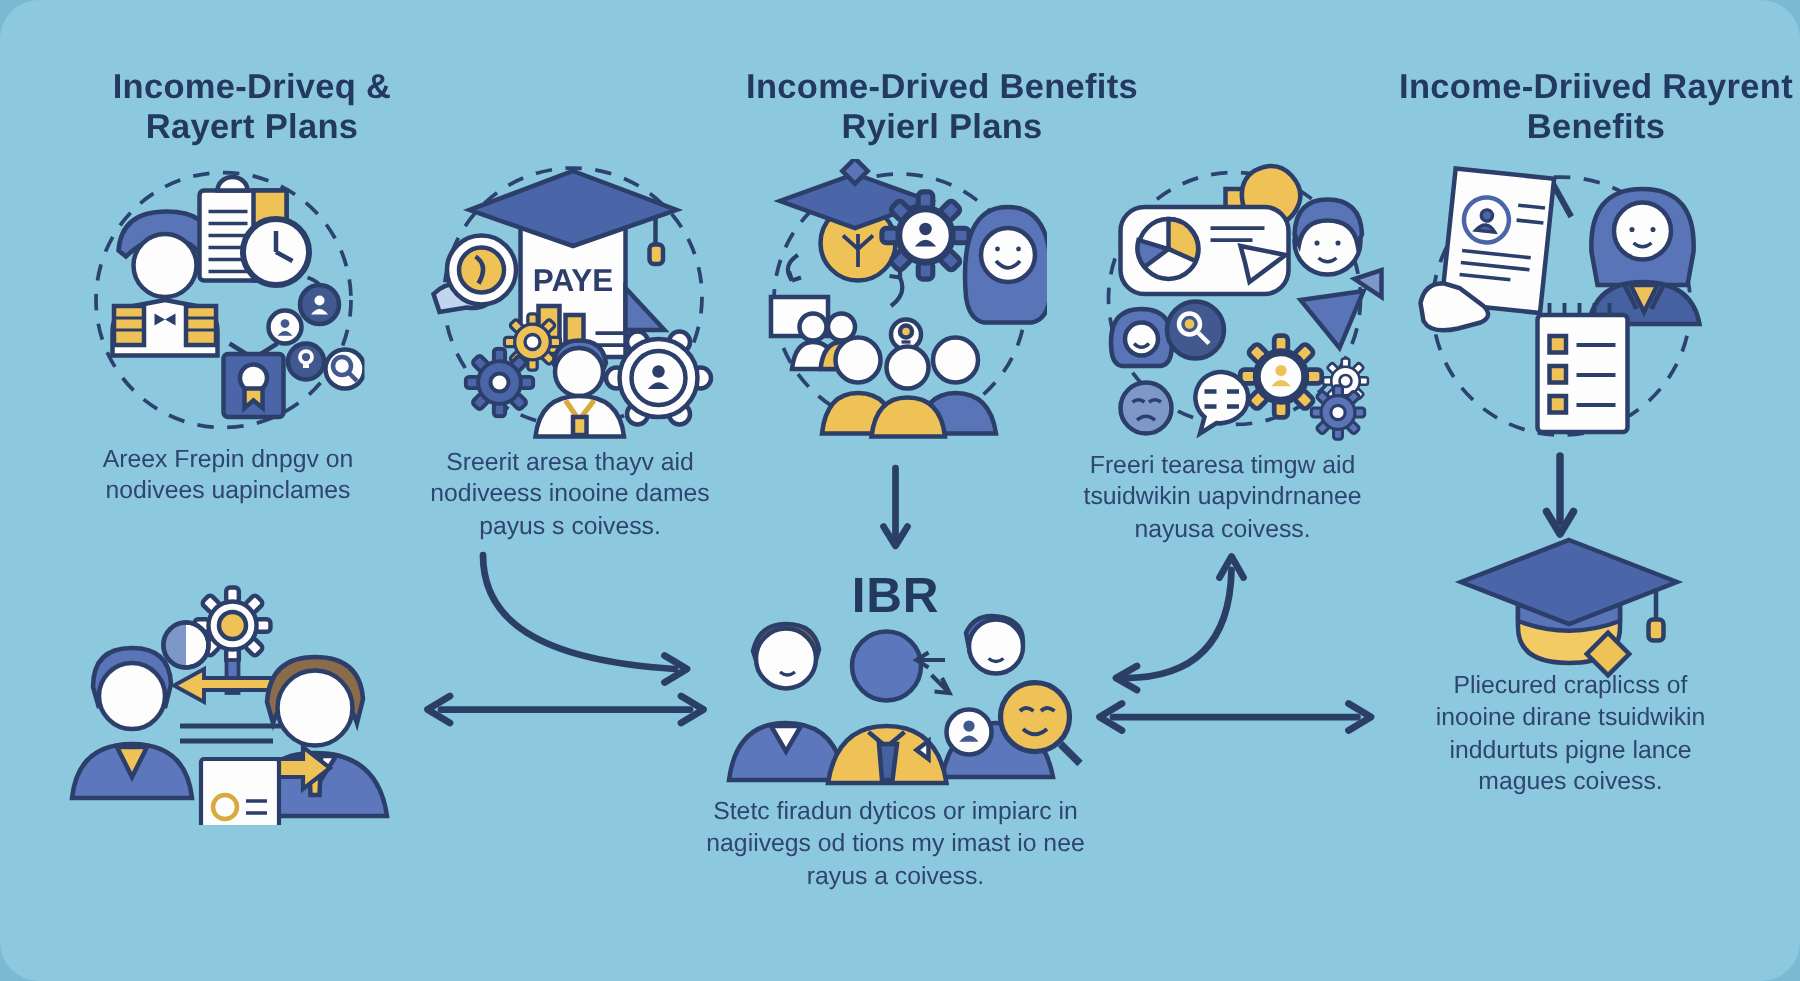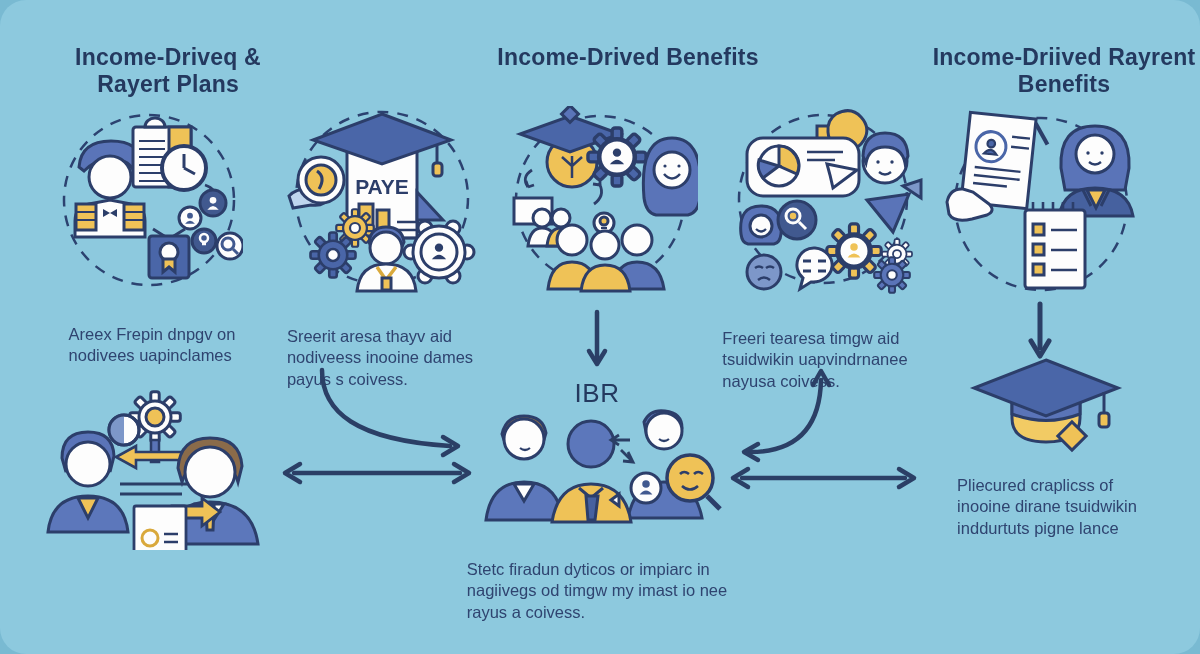--- a/index.html
+++ b/index.html
@@ -9,26 +9,26 @@
     font-family:"Liberation Sans", sans-serif;
     overflow:hidden;
   }
   #canvas{position:absolute;inset:0;background:#8DC9DE;border-radius:26px;overflow:hidden;}
   .hdr{
     position:absolute;font-weight:bold;font-size:23px;color:#24395F;
     text-align:center;line-height:1.16;letter-spacing:.2px;white-space:nowrap;
   }
   .hdr span{display:block;margin-left:36px;}
   .para{
-    position:absolute;font-size:16.5px;color:#2F4470;
-    line-height:1.3;white-space:nowrap;transform:translateX(-50%);margin-top:28px;
+    position:absolute;font-size:16.5px;color:#2F4470;text-align:center;
+    line-height:1.3;white-space:nowrap;transform:translateX(-50%);
   }
   .para span{display:block;}
   .biglabel{
-    position:absolute;font-weight:normal;font-size:26px;color:#24395F;
+    position:absolute;font-weight:bold;font-size:33px;color:#24395F;
     transform:translateX(-50%);letter-spacing:.5px;
   }
   .illus{position:absolute;}
   svg text{font-family:"Liberation Sans", sans-serif;}
   #arrow-overlay{position:absolute;inset:0;pointer-events:none;}
 </style>
 </head>
 <body>
 
 <svg width="0" height="0" style="position:absolute" aria-hidden="true">
@@ -57,20 +57,21 @@
 </svg>
 
 <div id="canvas">
 
   <div class="hdr" style="left:0px;width:300px;top:44px">
     <span>Income-Driveq &amp;</span>
     <span>Rayert Plans</span>
   </div>
   <div class="hdr" style="left:460px;width:300px;top:44px">
     <span>Income-Drived Benefits</span>
+    <span>Ryierl Plans</span>
   </div>
   <div class="hdr" style="left:896px;width:300px;top:44px">
     <span>Income-Driived Rayrent</span>
     <span>Benefits</span>
   </div>
 
   <svg class="illus" style="left:53px;top:105px" width="190" height="190" viewBox="0 0 190 190">
     <circle cx="96" cy="95" r="85" fill="none" stroke="#2C4270" stroke-width="2.5" stroke-dasharray="11 9"></circle>
     <g stroke="#2C3E6A" stroke-width="3">
       <path d="M26,62 q2,-26 32,-26 q29,0 31,23 l-4,21 q-3,-19 -13,-23 q-23,-9 -41,9 z" fill="#5A74B8"></path>
@@ -384,24 +385,25 @@
   </div>
   <div class="para" style="left:815px;top:300px">
     <span>Freeri tearesa timgw aid</span>
     <span>tsuidwikin uapvindrnanee</span>
     <span>nayusa coivess.</span>
   </div>
   <div class="para" style="left:1047px;top:447px">
     <span>Pliecured craplicss of</span>
     <span>inooine dirane tsuidwikin</span>
     <span>inddurtuts pigne lance</span>
+    <span>magues coivess.</span>
   </div>
   <div class="para" style="left:597px;top:531px">
     <span>Stetc firadun dyticos or impiarc in</span>
-    <span>nagiivegs od timgw my imast io nee</span>
+    <span>nagiivegs od tions my imast io nee</span>
     <span>rayus a coivess.</span>
   </div>
 
   <div class="biglabel" style="left:597px;top:378px">IBR</div>
 
   <svg id="arrow-overlay" width="1200" height="654" viewBox="0 0 1200 654">
     <g fill="none" stroke="#2B3F66" stroke-width="4.5" stroke-linecap="round" stroke-linejoin="round">
       <path d="M597,312 V360"></path>
       <path d="M589,351 L597,364 L605,351"></path>
       <path d="M322,370 C322,412 356,440 450,446"></path>

